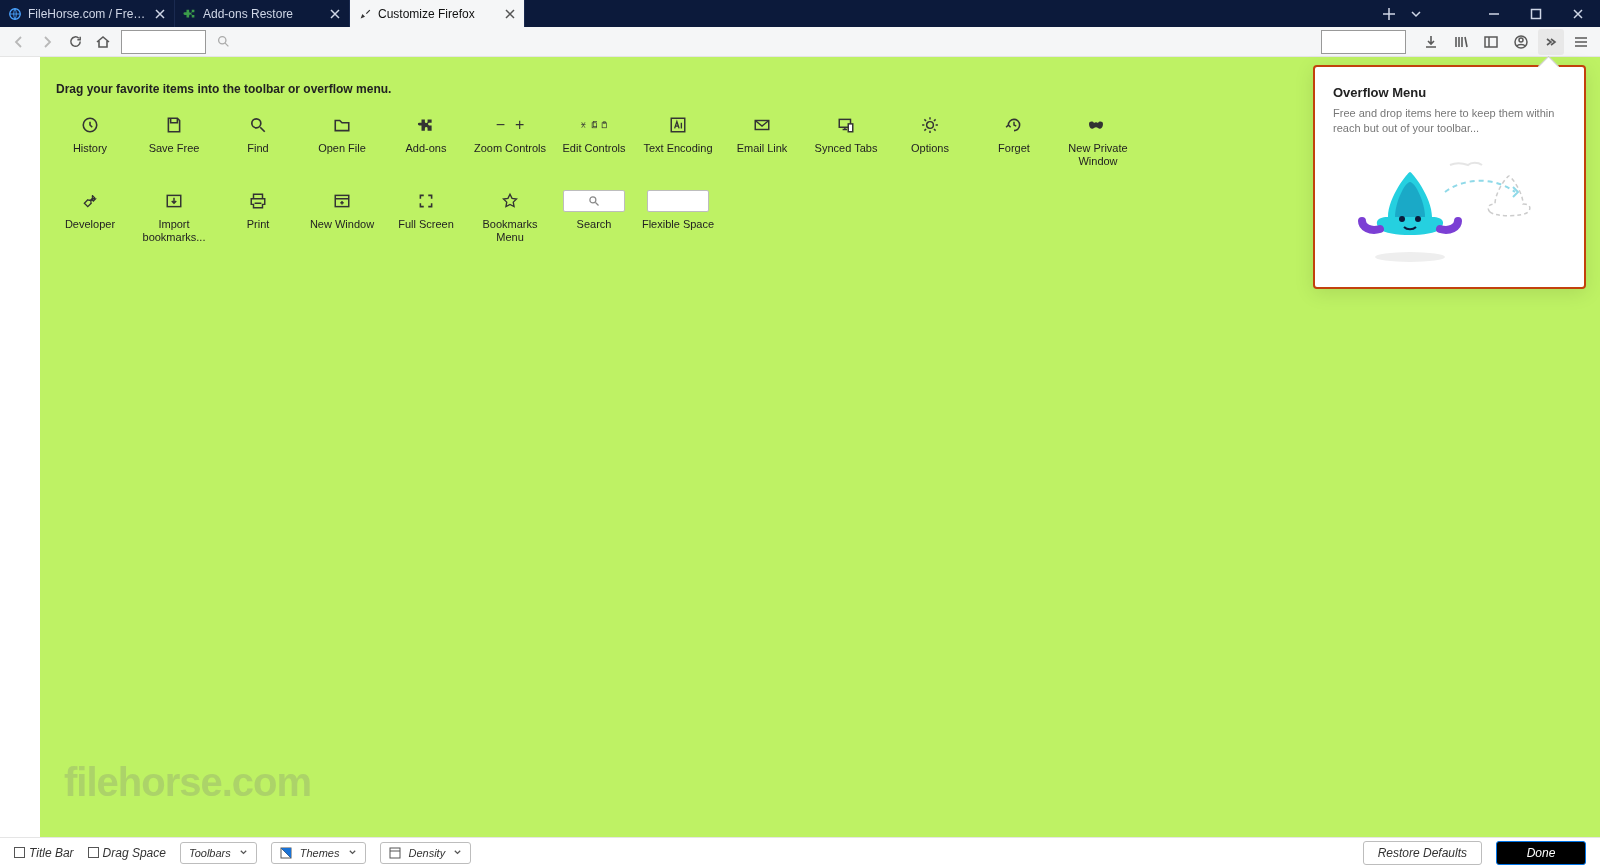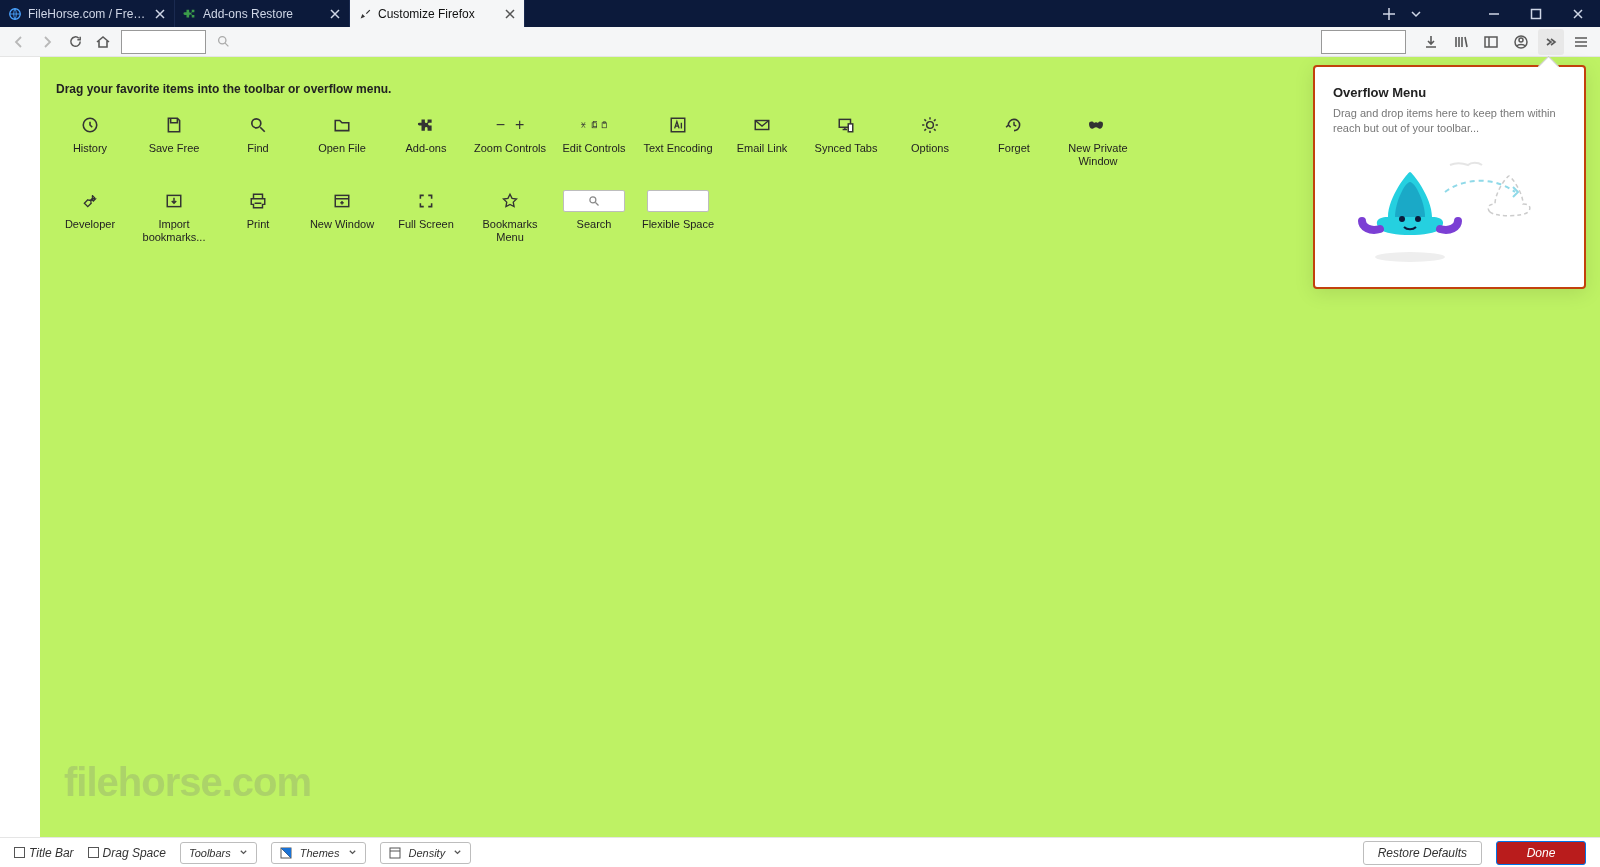--- a/index.html
+++ b/index.html
@@ -47,21 +47,21 @@
 .overflow .art { width: 100%; height: 115px; display:flex; align-items:center; justify-content:center; }
 
 
 .bottombar { position: absolute; left: 0; right: 0; bottom: 0; height: 30px; background: #fff; border-top: 1px solid #e5e5e5; display: flex; align-items: center; padding: 0 14px; gap: 14px; font-size: 12px; color: #333; font-style: italic; }
 .check { display: flex; align-items: center; gap: 4px; }
 .check .box { width: 11px; height: 11px; border: 1px solid #555; }
 .dropdown { height: 22px; border: 1px solid #bdbdbd; border-radius: 3px; display: flex; align-items: center; padding: 0 8px; gap: 8px; background: #fff; font-size: 11px; }
 .dropdown .ic { width:12px; height:12px; display:flex; align-items:center; justify-content:center;}
 .bottombar .spacer { flex: 1; }
 .btn { height: 24px; padding: 0 14px; border: 1px solid #bdbdbd; border-radius: 3px; background: #fff; font-size: 12px; display: flex; align-items: center; text-align: center; }
-.btn.primary { background: #b91c1c; color: #fff; border-color: #0074e8; width: 90px; justify-content: center; }
+.btn.primary { background: #000000; color: #fff; border-color: #0074e8; width: 90px; justify-content: center; }
 .watermark { position: absolute; left: 24px; bottom: 32px; font-size: 40px; font-weight: 800; color: rgba(120,120,120,0.25); letter-spacing: -1px; pointer-events:none;}
 </style>
 </head>
 <body>
 
 <div class="tabbar">
   <div class="tab">
     <svg class="favicon" viewBox="0 0 16 16">
         <circle cx="8" cy="8" r="6" fill="none" stroke="#4aa3ff" stroke-width="1.5"></circle>
         <path d="M2 8h12M8 2c2 3 2 9 0 12M8 2c-2 3-2 9 0 12" stroke="#4aa3ff" stroke-width="1" fill="none"></path>
@@ -367,21 +367,21 @@
         <div class="lbl">Search</div>
       </div>
     <div class="item">
         <div class="boxed"></div>
         <div class="lbl">Flexible Space</div>
       </div>
   </div>
 
   <div class="overflow">
     <h3>Overflow Menu</h3>
-    <p>Drag and drop items here to keep them within reach but out of your toolbar...</p>
+    <p>Free and drop items here to keep them within reach but out of your toolbar...</p>
     <div class="art">
       <svg width="200" height="110" viewBox="0 0 200 110">
         <ellipse cx="60" cy="100" rx="35" ry="5" fill="#eee"></ellipse>
         <path d="M30 72c-5-5-5-12 8-12 0-20 20-45 22-45s22 25 22 45c13 0 13 7 8 12-8 8-52 8-60 0z" fill="#25d0e0"></path>
         <path d="M45 60c0-15 10-35 15-35s15 20 15 35" fill="#1aa9c7"></path>
         <circle cx="52" cy="62" r="3" fill="#0c1a3b"></circle>
           <circle cx="68" cy="62" r="3" fill="#0c1a3b"></circle>
         <path d="M54 70c3 3 9 3 12 0" stroke="#0c1a3b" stroke-width="2" fill="none"></path>
         <path d="M30 72c-10 3-18-2-18-8M90 72c10 3 18-2 18-8" stroke="#7b3fd4" stroke-width="8" fill="none" stroke-linecap="round"></path>
         <path d="M95 35c20-15 50-15 70 0" stroke="#8fd9e8" stroke-width="2" stroke-dasharray="5 4" fill="none"></path>

